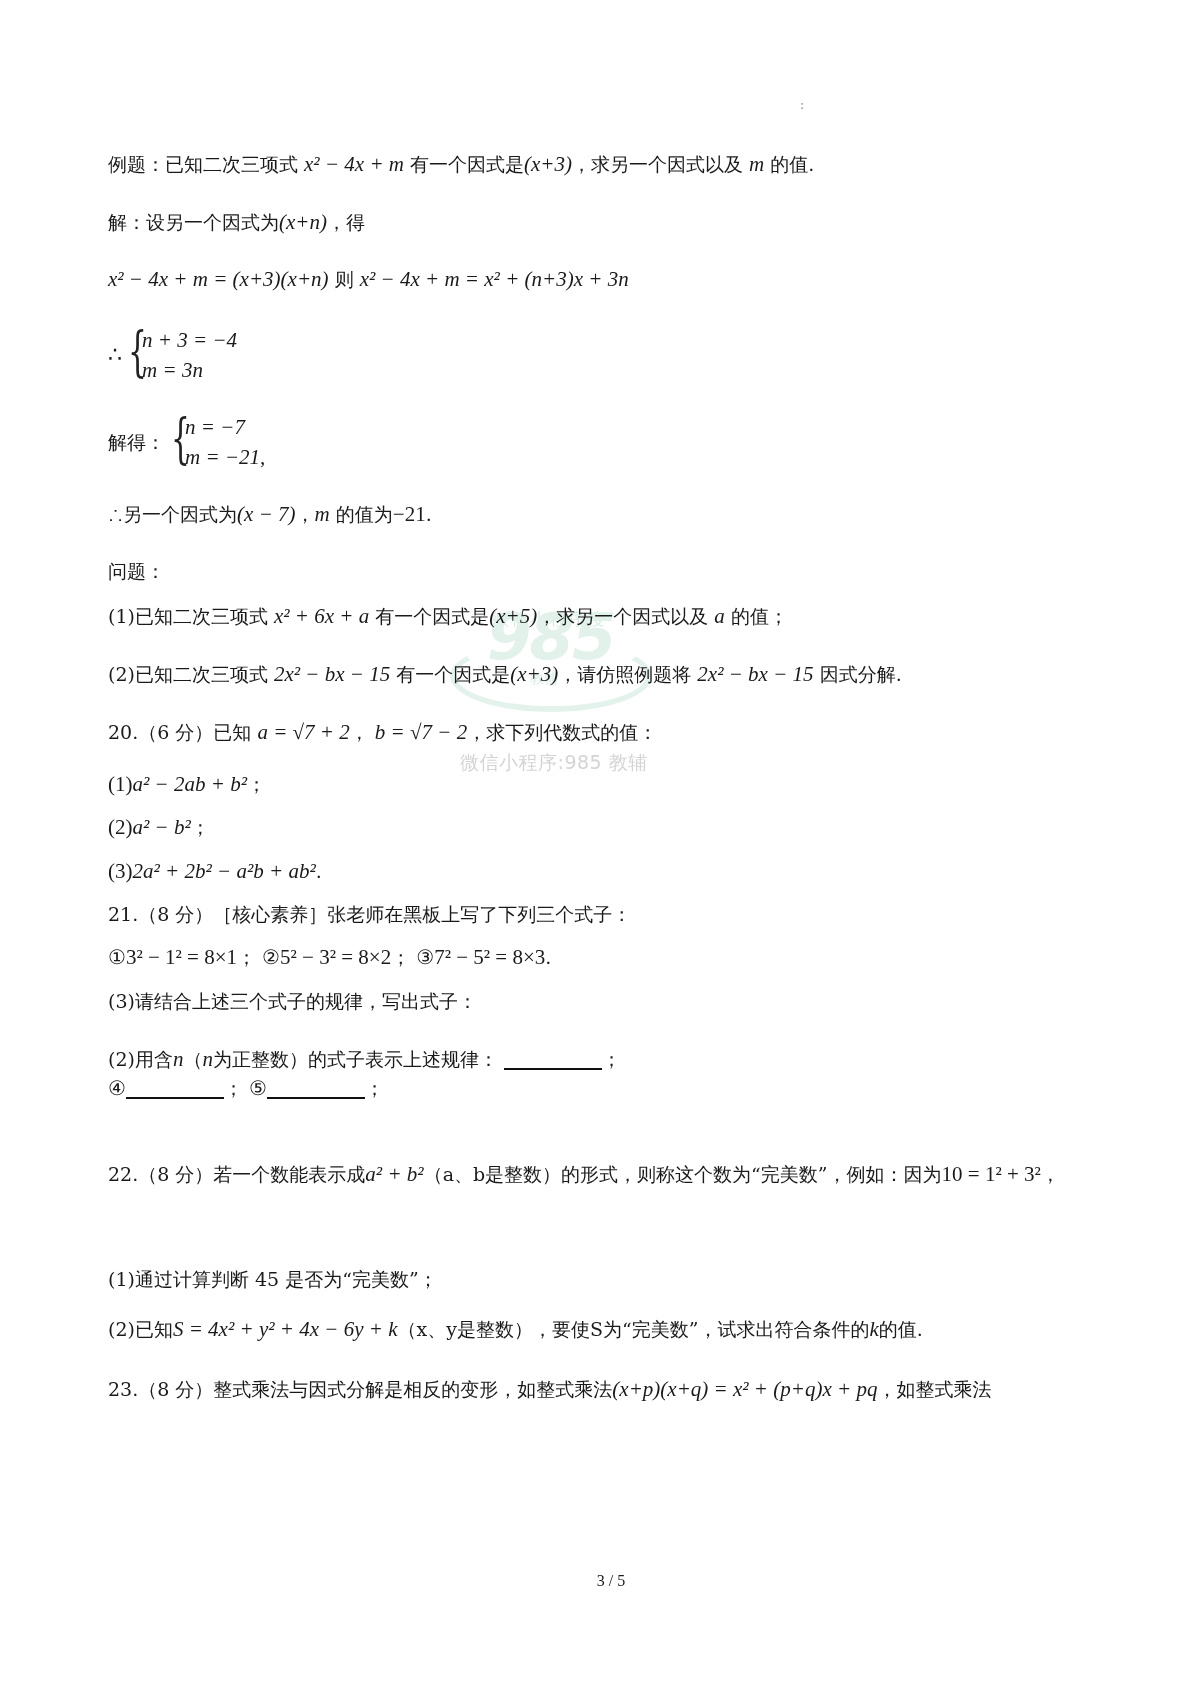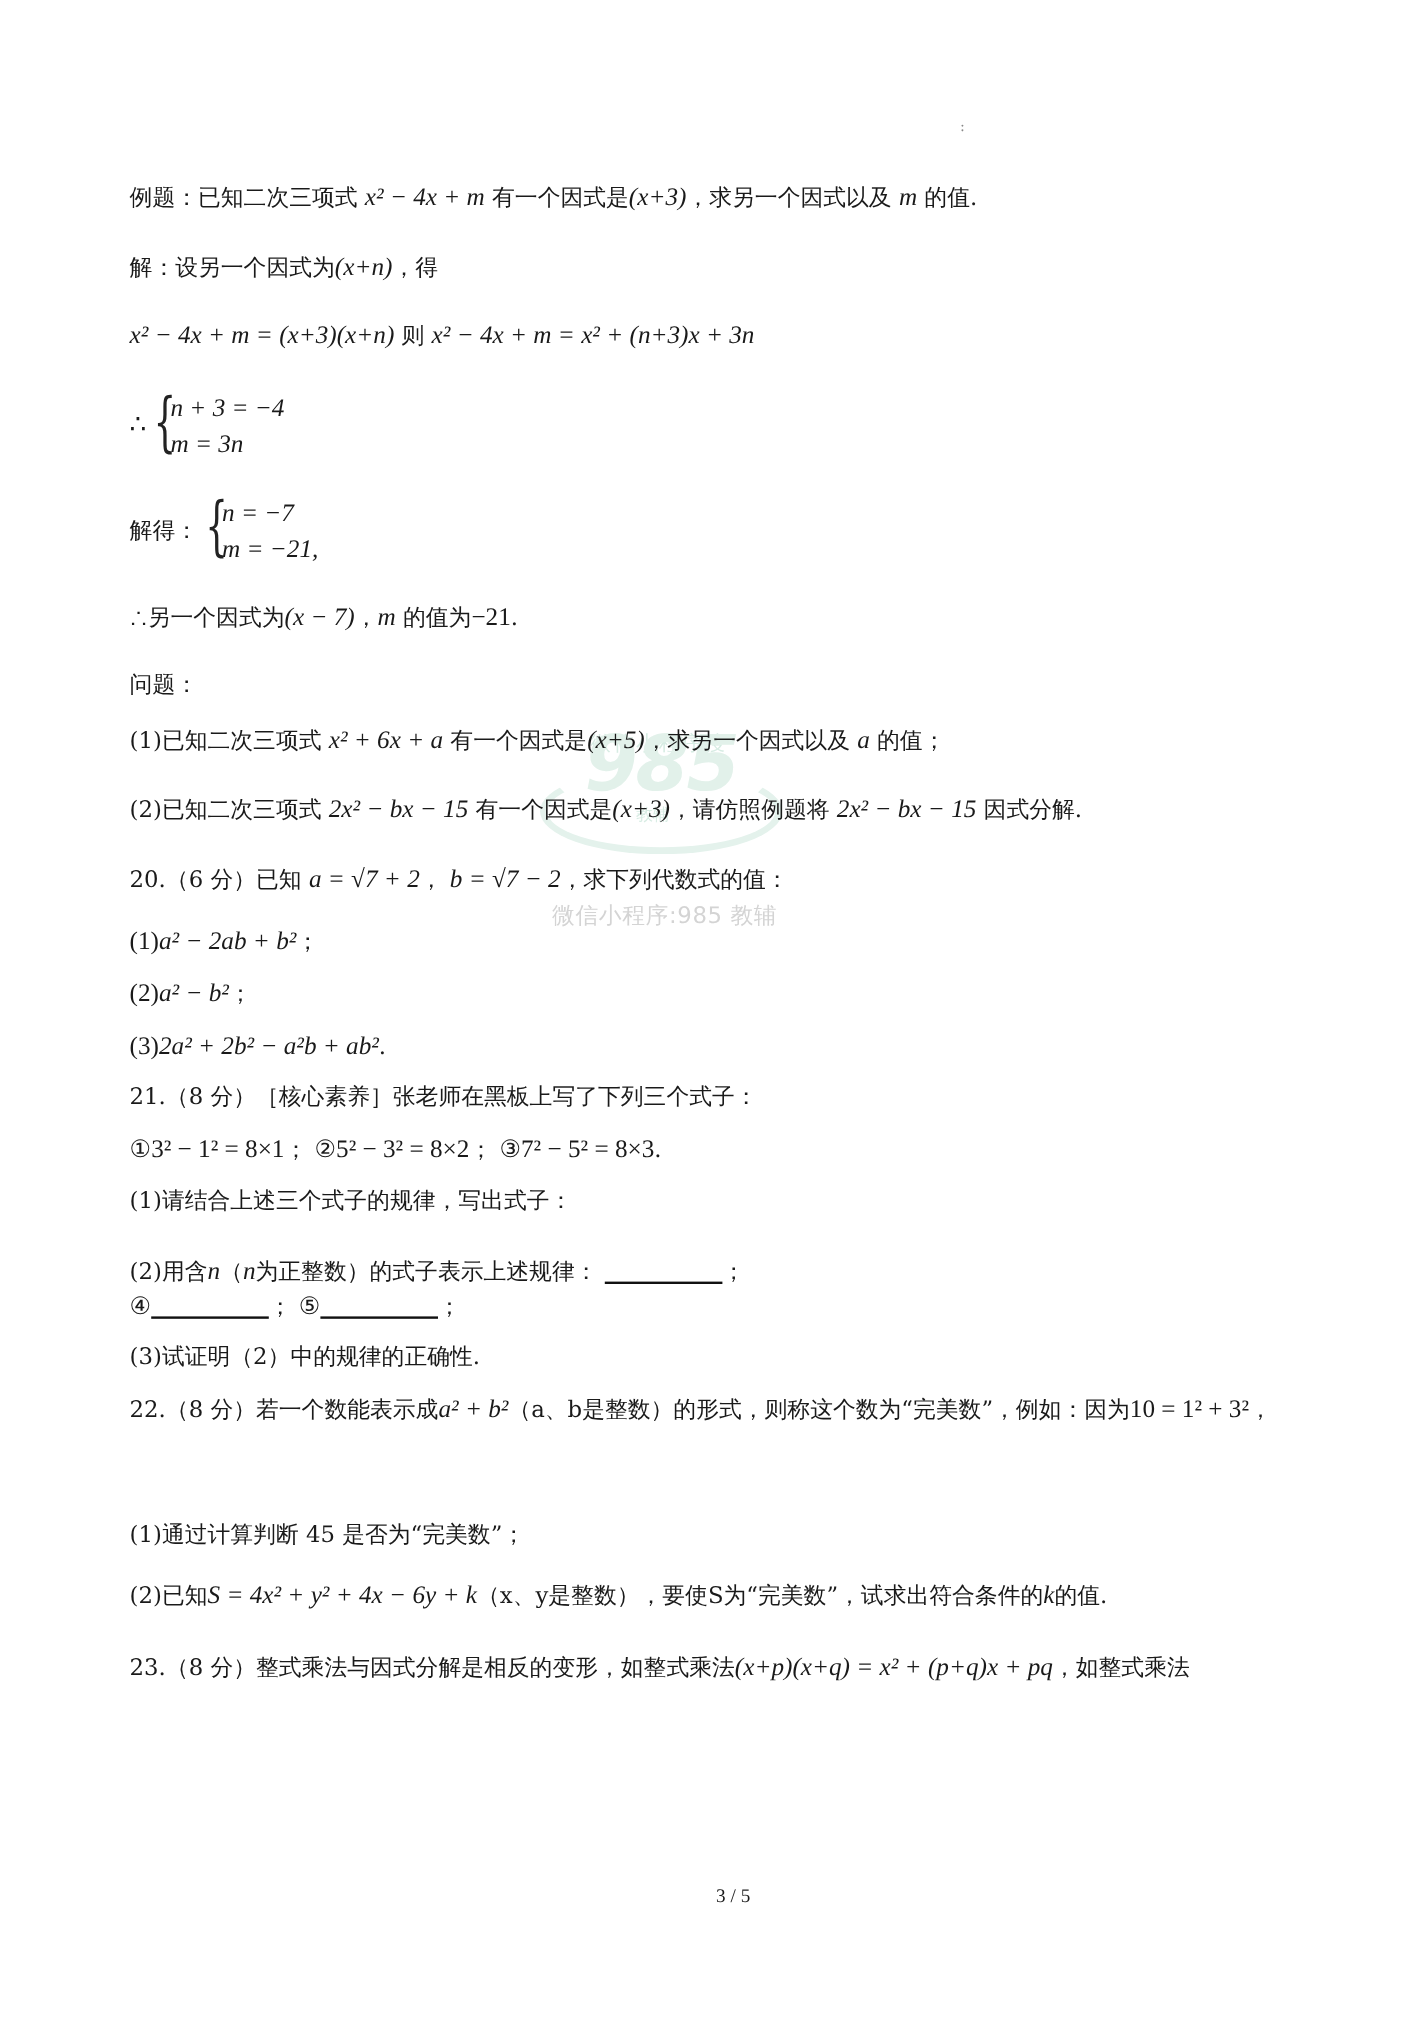--- a/index.html
+++ b/index.html
@@ -112,33 +112,32 @@
   </div>
 
   <div class="line" style="top:900px">21.（8 分）［核心素养］张老师在黑板上写了下列三个式子：</div>
 
   <div class="line" style="top:943px">
     <span class="circ">①</span><span class="n">3² − 1² = 8×1</span><span>；</span>
     <span class="circ">②</span><span class="n">5² − 3² = 8×2</span><span>；</span>
     <span class="circ">③</span><span class="n">7² − 5² = 8×3</span><span>.</span>
   </div>
 
-  <div class="line" style="top:987px">(1)请结合上述三个式子的规律，写出式子：</div>
+  <div class="line" style="top:987px">(3)请结合上述三个式子的规律，写出式子：</div>
 
   <div class="line" style="top:1074px">
     <span class="circ">④</span><span class="blank"></span><span>；</span>
     <span class="circ">⑤</span><span class="blank"></span><span>；</span>
   </div>
 
   <div class="line" style="top:1045px">
     <span>(2)用含</span><span class="m">n</span><span>（</span><span class="m">n</span><span>为正整数）的式子表示上述规律：</span>
     <span class="blank"></span><span>；</span>
   </div>
 
-  <div class="line" style="top:1117px">(3)试证明（2）中的规律的正确性.</div>
 
   <div class="line" style="top:1160px">
     <span>22.（8 分）若一个数能表示成</span><span class="m">a² + b²</span><span>（a、b是整数）的形式，则称这个数为“完美数”，例如：因为</span><span class="n">10 = 1² + 3²</span><span>，</span>
   </div>
 
 
   <div class="line" style="top:1265px">(1)通过计算判断 45 是否为“完美数”；</div>
 
   <div class="line" style="top:1315px">
     <span>(2)已知</span><span class="m">S = 4x² + y² + 4x − 6y + k</span><span>（x、y是整数），要使S为“完美数”，试求出符合条件的</span><span class="m">k</span><span>的值.</span>

